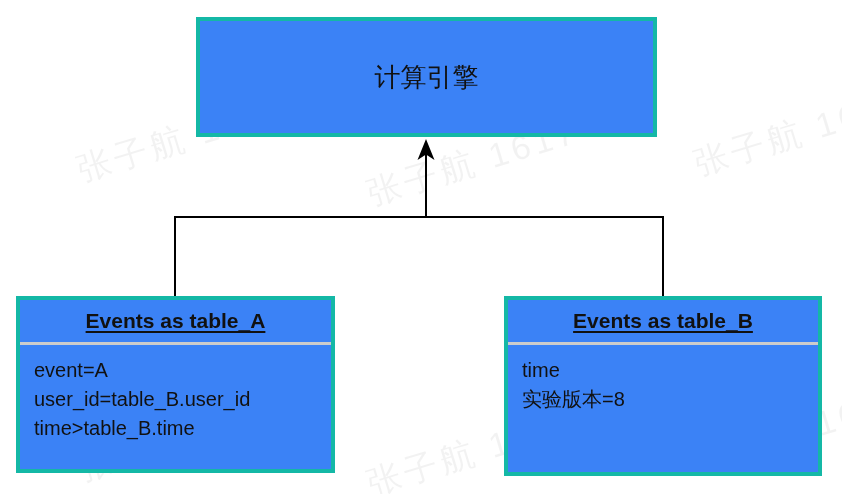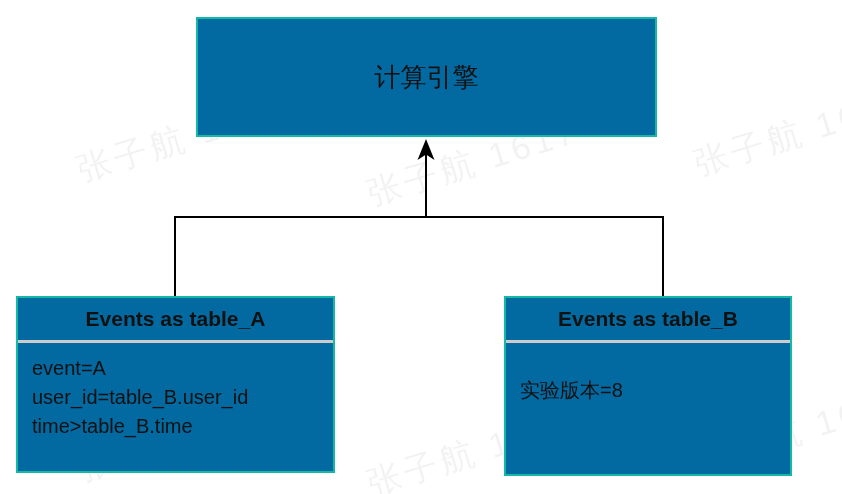--- a/index.html
+++ b/index.html
@@ -30,42 +30,43 @@
   .wm.w4 { left: 78px;  top: 448px; }
   .wm.w5 { left: 368px; top: 462px; }
   .wm.w6 { left: 695px; top: 440px; }
   .connectors {
     position: absolute;
     left: 0; top: 0;
     width: 842px; height: 494px;
   }
   .box {
     position: absolute;
-    border: 2px solid #14b8a6;
-    background: #0369a1;
+    border: 4px solid #14b8a6;
+    background: #3b82f6;
   }
   .engine-box {
     left: 196px; top: 17px;
     width: 461px; height: 120px;
     display: flex;
     align-items: center;
     justify-content: center;
     font-size: 26px;
   }
   .table-box { display: flex; flex-direction: column; }
   .table-a { left: 16px;  top: 296px; width: 319px; height: 177px; }
-  .table-b { left: 504px; top: 296px; width: 288px; height: 180px; gap: 22px; }
+  .table-b { left: 504px; top: 296px; width: 318px; height: 180px; }
   .t-header {
     height: 45px;
     flex: 0 0 45px;
     display: flex;
     align-items: center;
     justify-content: center;
     font-weight: bold;
     font-size: 21px;
+    text-decoration: underline;
     text-underline-offset: 3px;
     border-bottom: 3px solid #cccccc;
   }
   .t-body {
     flex: 1 1 auto;
     padding: 11px 14px 0 14px;
     font-size: 20px;
     line-height: 29px;
   }
   .t-row { white-space: nowrap; }
@@ -99,17 +100,18 @@
     <div class="t-body">
       <div class="t-row">event=A</div>
       <div class="t-row">user_id=table_B.user_id</div>
       <div class="t-row">time&gt;table_B.time</div>
     </div>
   </div>
 
   <div class="box table-box table-b">
     <div class="t-header">Events as table_B</div>
     <div class="t-body">
+      <div class="t-row">time</div>
       <div class="t-row">实验版本=8</div>
     </div>
   </div>
 
 </div>
 
 </body></html>

